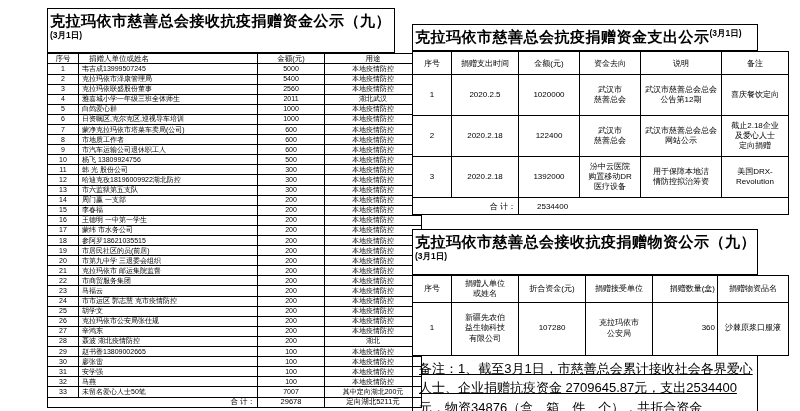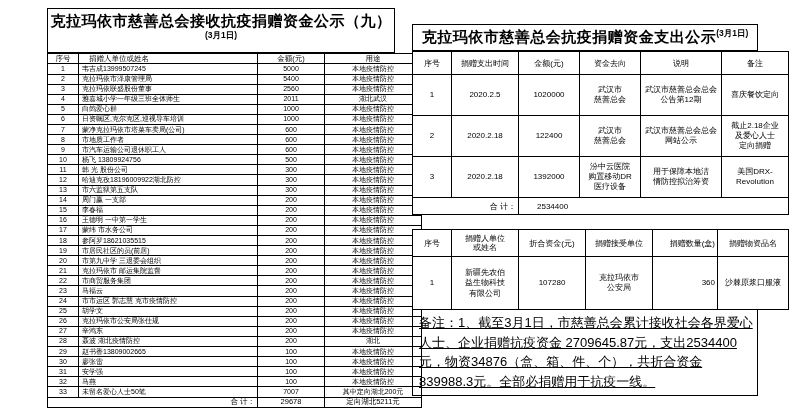--- a/index.html
+++ b/index.html
@@ -13,21 +13,20 @@
   .page{position:relative;width:800px;height:411px;}
 
   
   .panel{position:absolute;box-sizing:border-box;}
   .panel-left{left:47px;top:8px;width:348px;}
   .panel-right{left:412px;top:24px;width:346px;}
 
   
   .title-box{
     border:1.5px solid #000;
-    text-align:center;
     padding:3px 2px 4px 2px;
     box-sizing:border-box;
     background:#fff;
   }
   .title-main{
     font-weight:bold;
     font-size:15px;
     letter-spacing:0.5px;
     line-height:1.15;
     white-space:nowrap;
@@ -371,20 +370,23 @@
           </tr>
           <tr class="total">
             <td colspan="2" style="text-align: right;">合  计：</td>
             <td colspan="4" style="text-align: left; padding-left: 18px;">2534400</td>
           </tr>
         </tbody>
     </table>
 
     <div class="gap"></div>
 
+    <div class="title-box">
+      <span class="title-main">克拉玛依市慈善总会接收抗疫捐赠物资公示（九）</span><span class="title-sup">(3月1日)</span>
+    </div>
 
     <table class="tbl-goods">
       <tbody id="goods-tbody">
         <tr class="hdr">
           <td class="g0">序号</td>
           <td class="g1">捐赠人单位<br>或姓名</td>
           <td class="g2">折合资金(元)</td>
           <td class="g3">捐赠接受单位</td>
           <td class="g4">捐赠数量(盒)</td>
           <td class="g5">捐赠物资品名</td>

